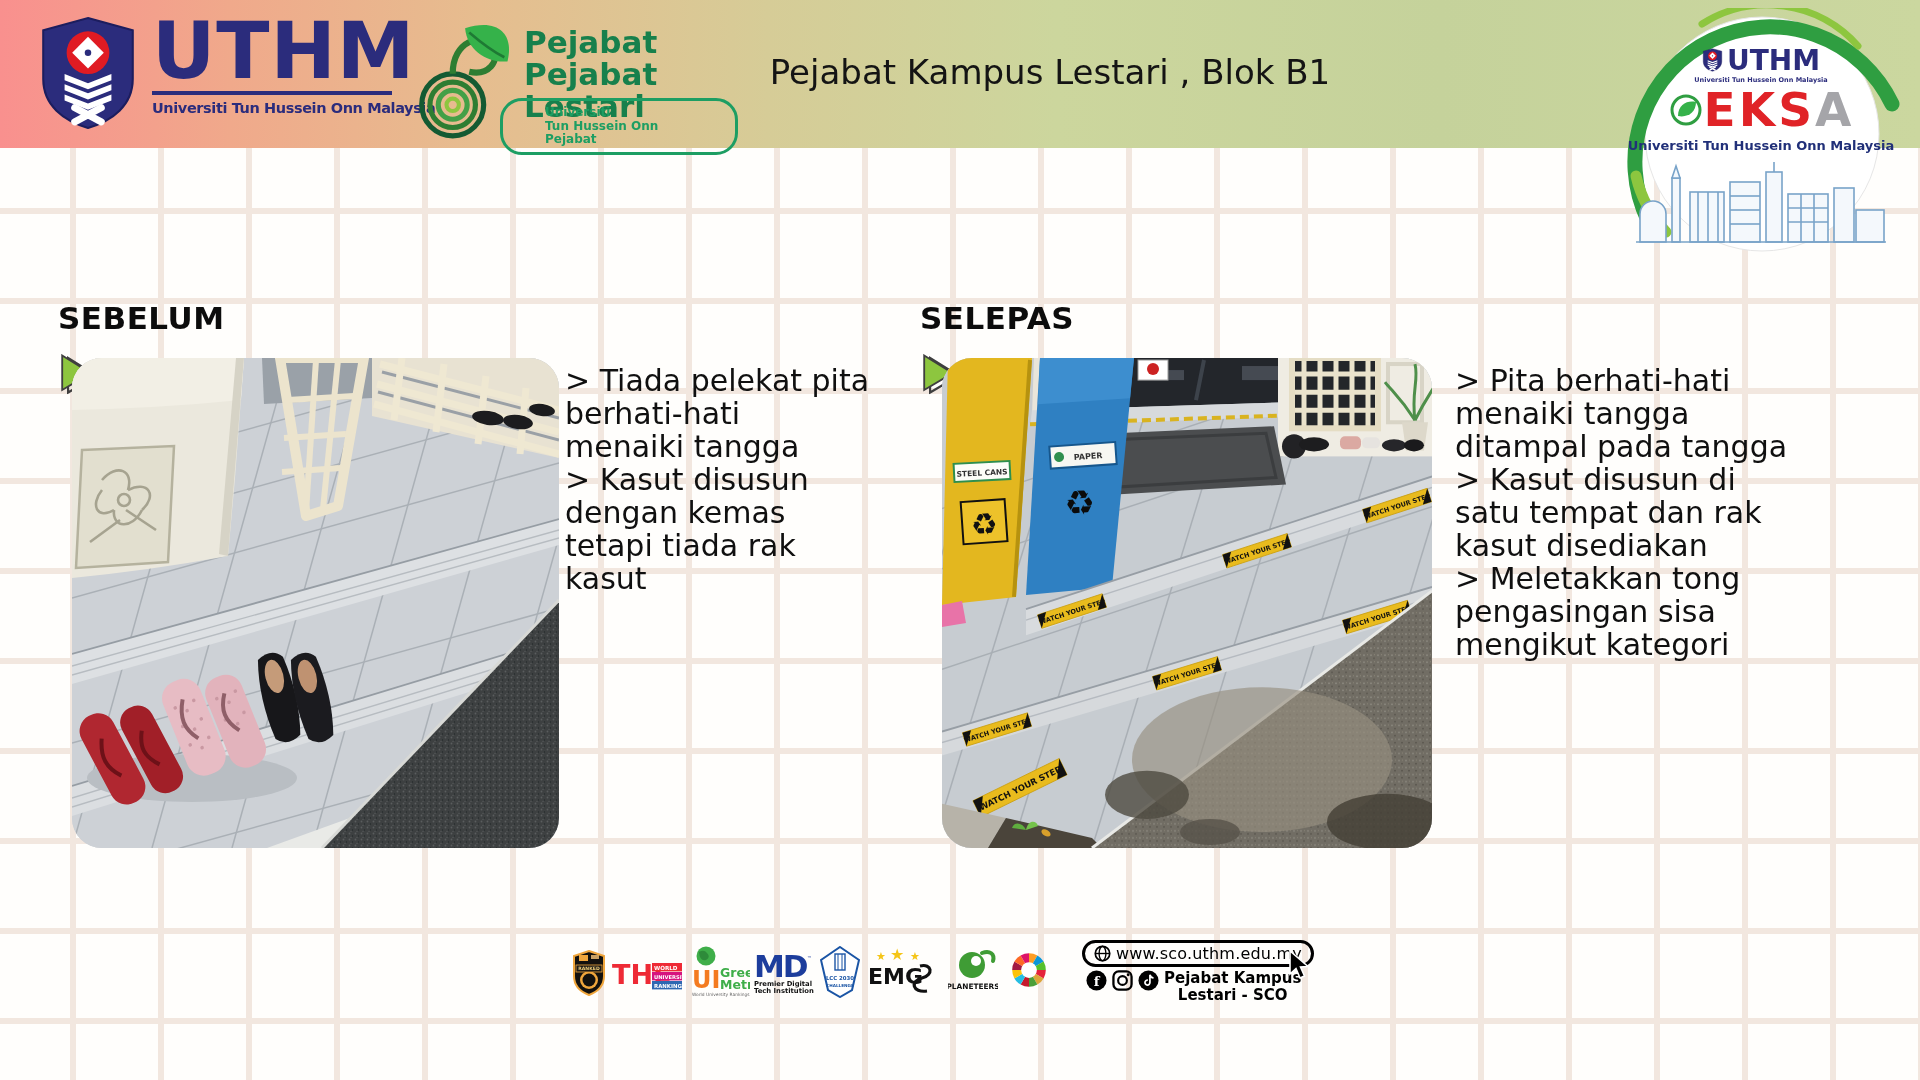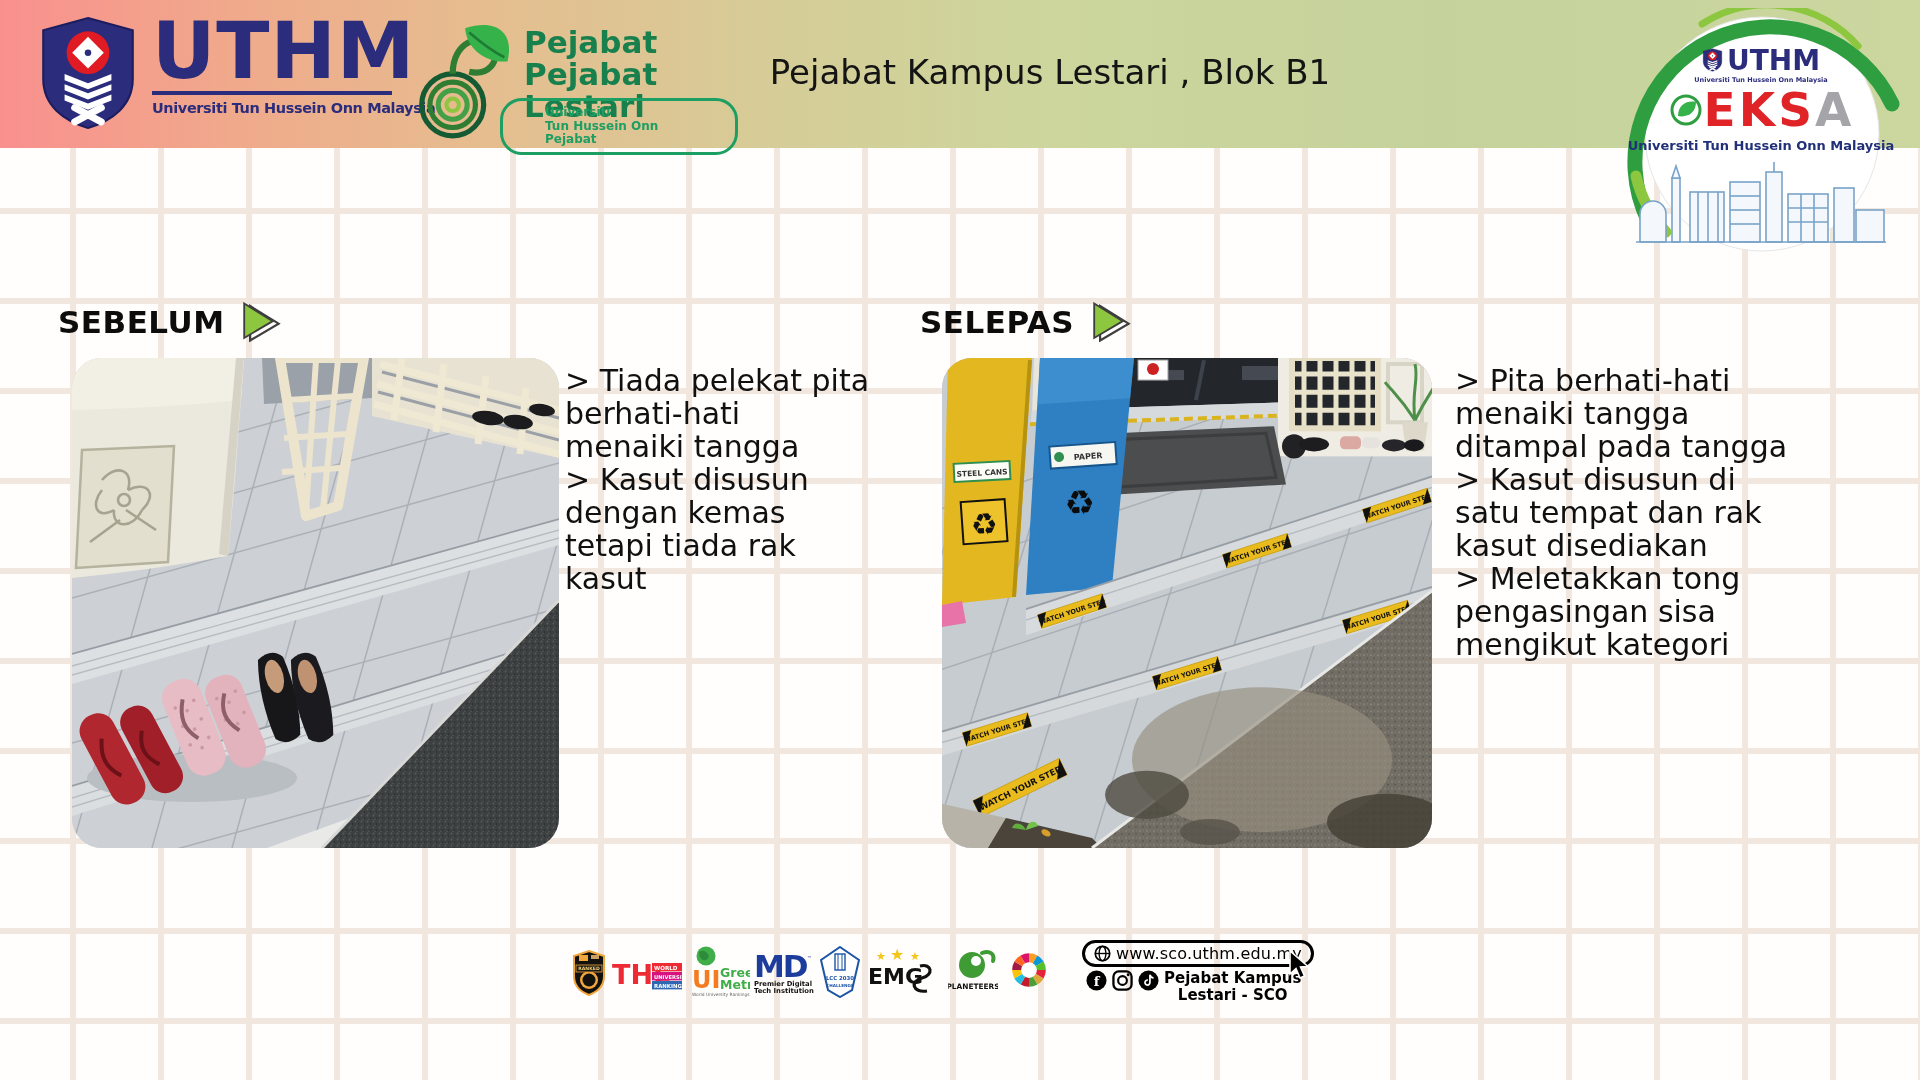--- a/index.html
+++ b/index.html
@@ -39,21 +39,21 @@
   .eksa-uthm{position:absolute;left:0;top:40px;width:100%;display:flex;justify-content:center;align-items:flex-start;gap:4px;}
   .eksa-uthm .acro{font-size:28px;font-weight:bold;color:#2b2c7c;line-height:26px;}
   .eksa-uthm-sub{position:absolute;left:0;top:68px;width:100%;text-align:center;font-size:6.5px;font-weight:bold;color:#2b2c7c;}
   .eksa-name{position:absolute;left:0;top:78px;width:100%;display:flex;justify-content:center;align-items:center;gap:2px;}
   .eksa-name span{font-size:47px;font-weight:900;line-height:47px;letter-spacing:1px;}
   .eksa-red{color:#e02327;} .eksa-gray{color:#a5a5a9;}
   .eksa-org{position:absolute;left:0;top:130px;width:100%;text-align:center;font-size:13px;font-weight:bold;color:#213079;}
   .eksa-sky{position:absolute;left:30px;top:150px;}
 
   
-  .sec-label{position:absolute;display:flex;align-items:center;gap:16px;z-index:2;}
+  .sec-label{position:absolute;display:flex;gap:16px;z-index:2;flex-direction:column;}
   .sec-label h2{margin:0;font-size:31px;font-weight:800;color:#0c0c0c;letter-spacing:0.5px;}
   #label-before{left:58px;top:300px;}
   #label-after{left:920px;top:300px;}
 
   
   .photo{position:absolute;top:358px;width:487px;height:490px;border-radius:30px;overflow:hidden;background:#cdd1d6;z-index:2;}
   #photo-before{left:72px;}
   #photo-after{left:942px;width:490px;}
   .photo svg{display:block;width:100%;height:100%;}
 

